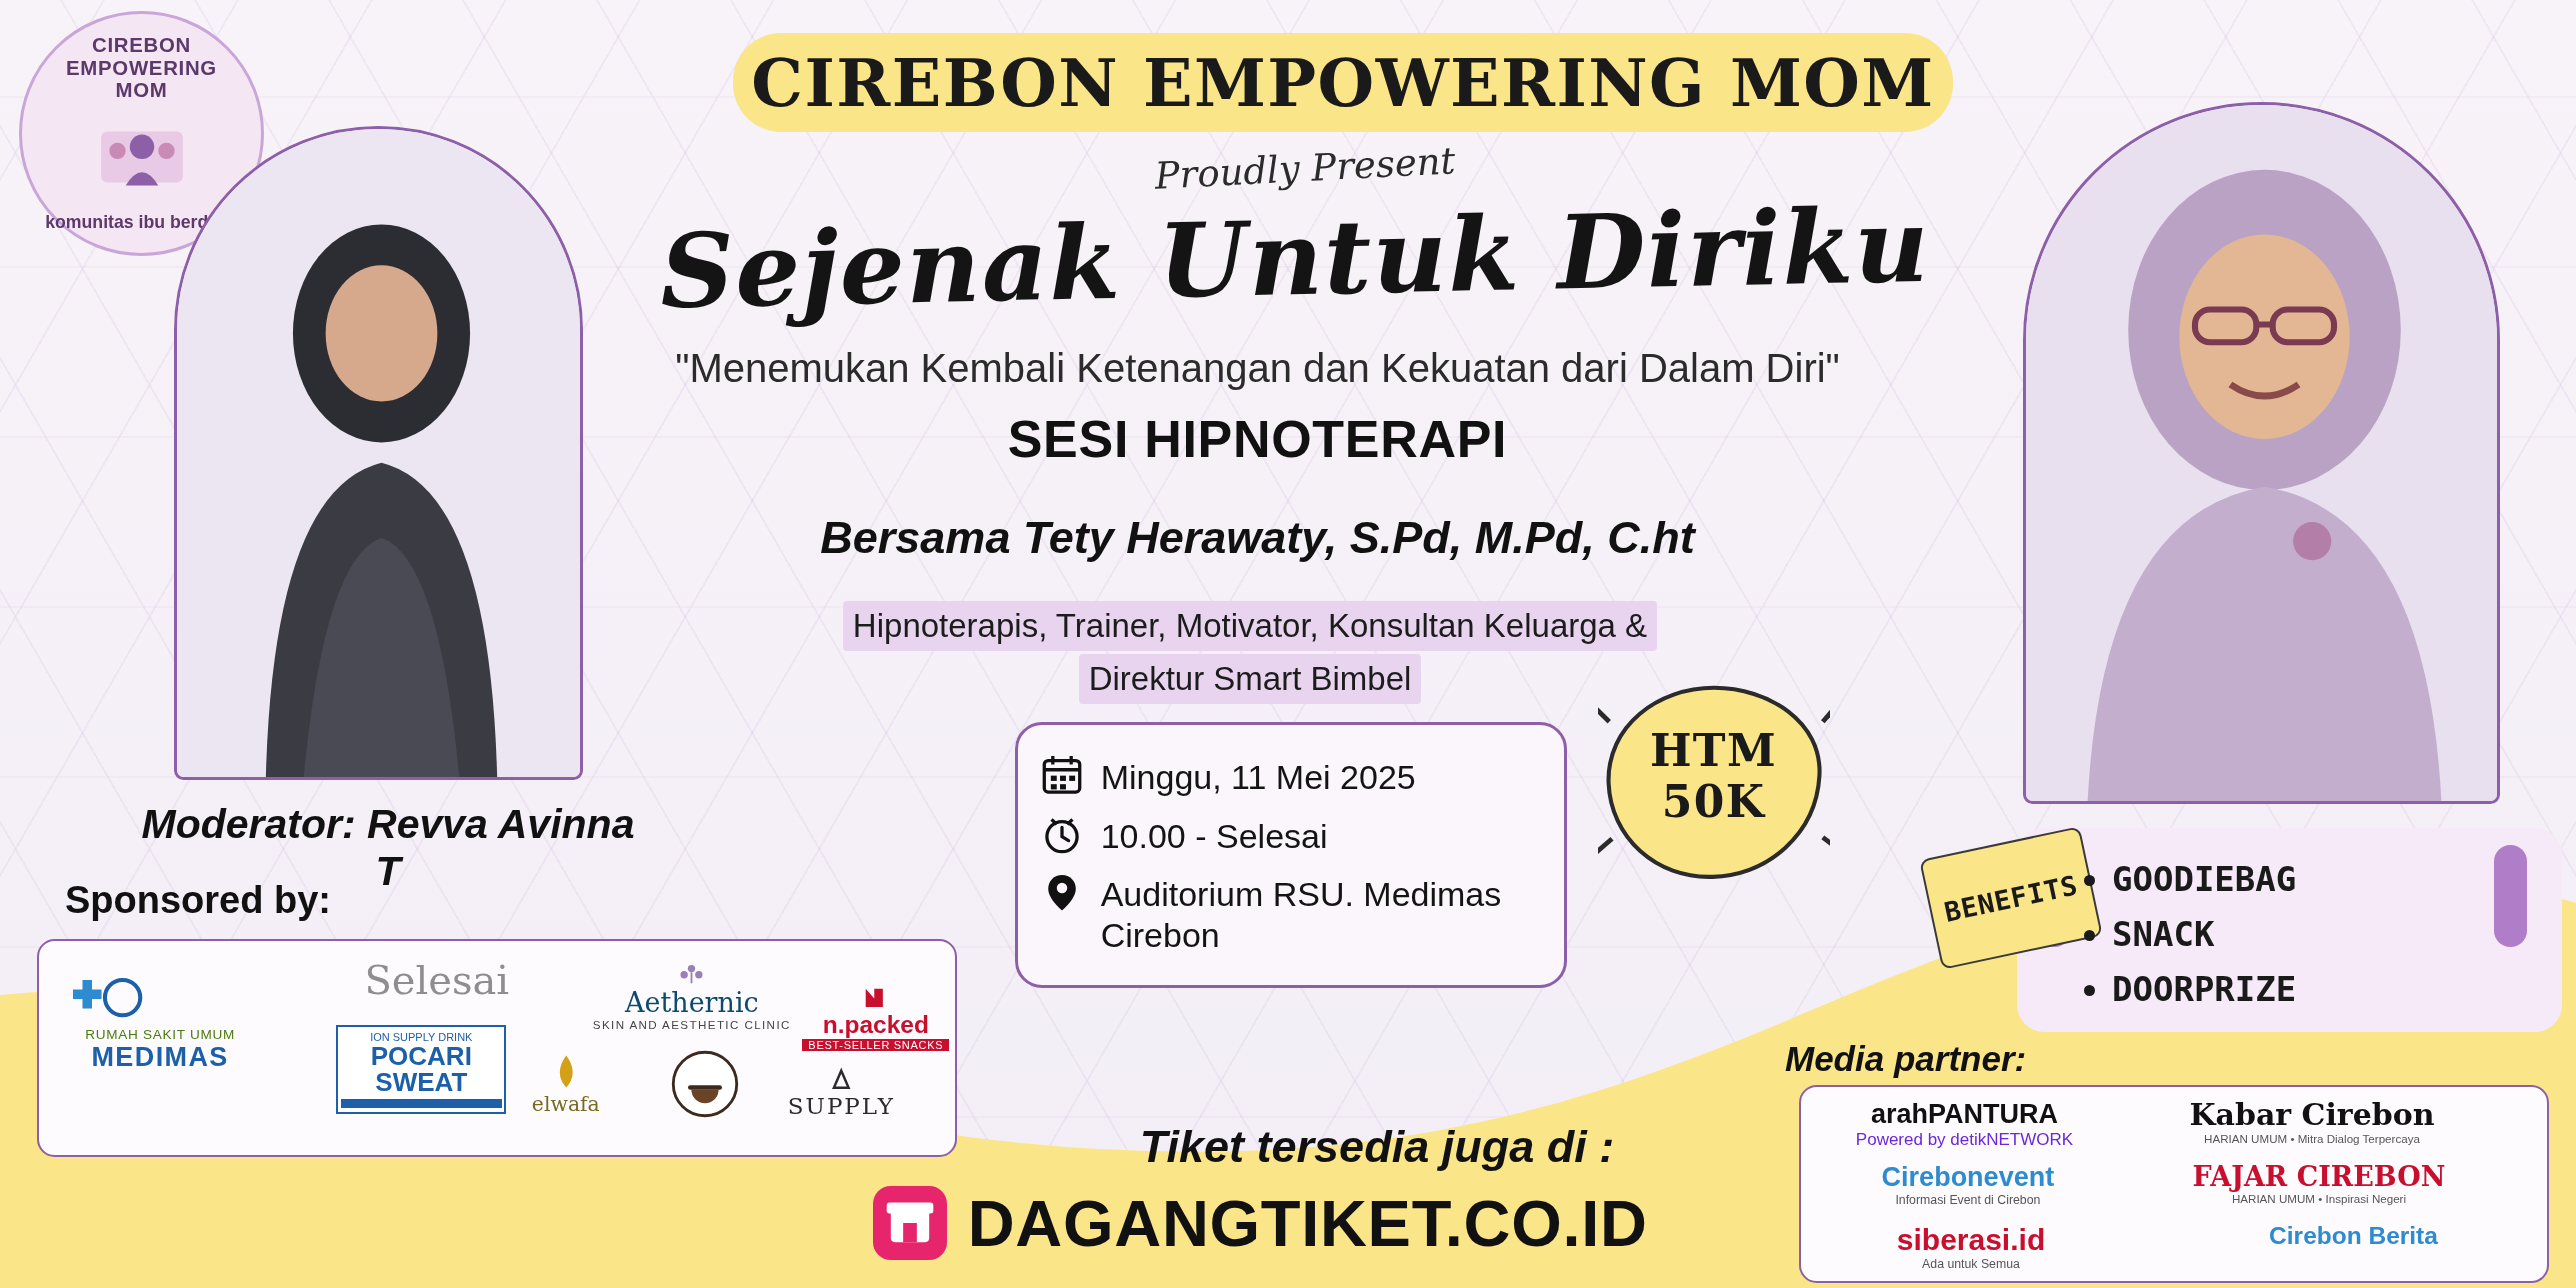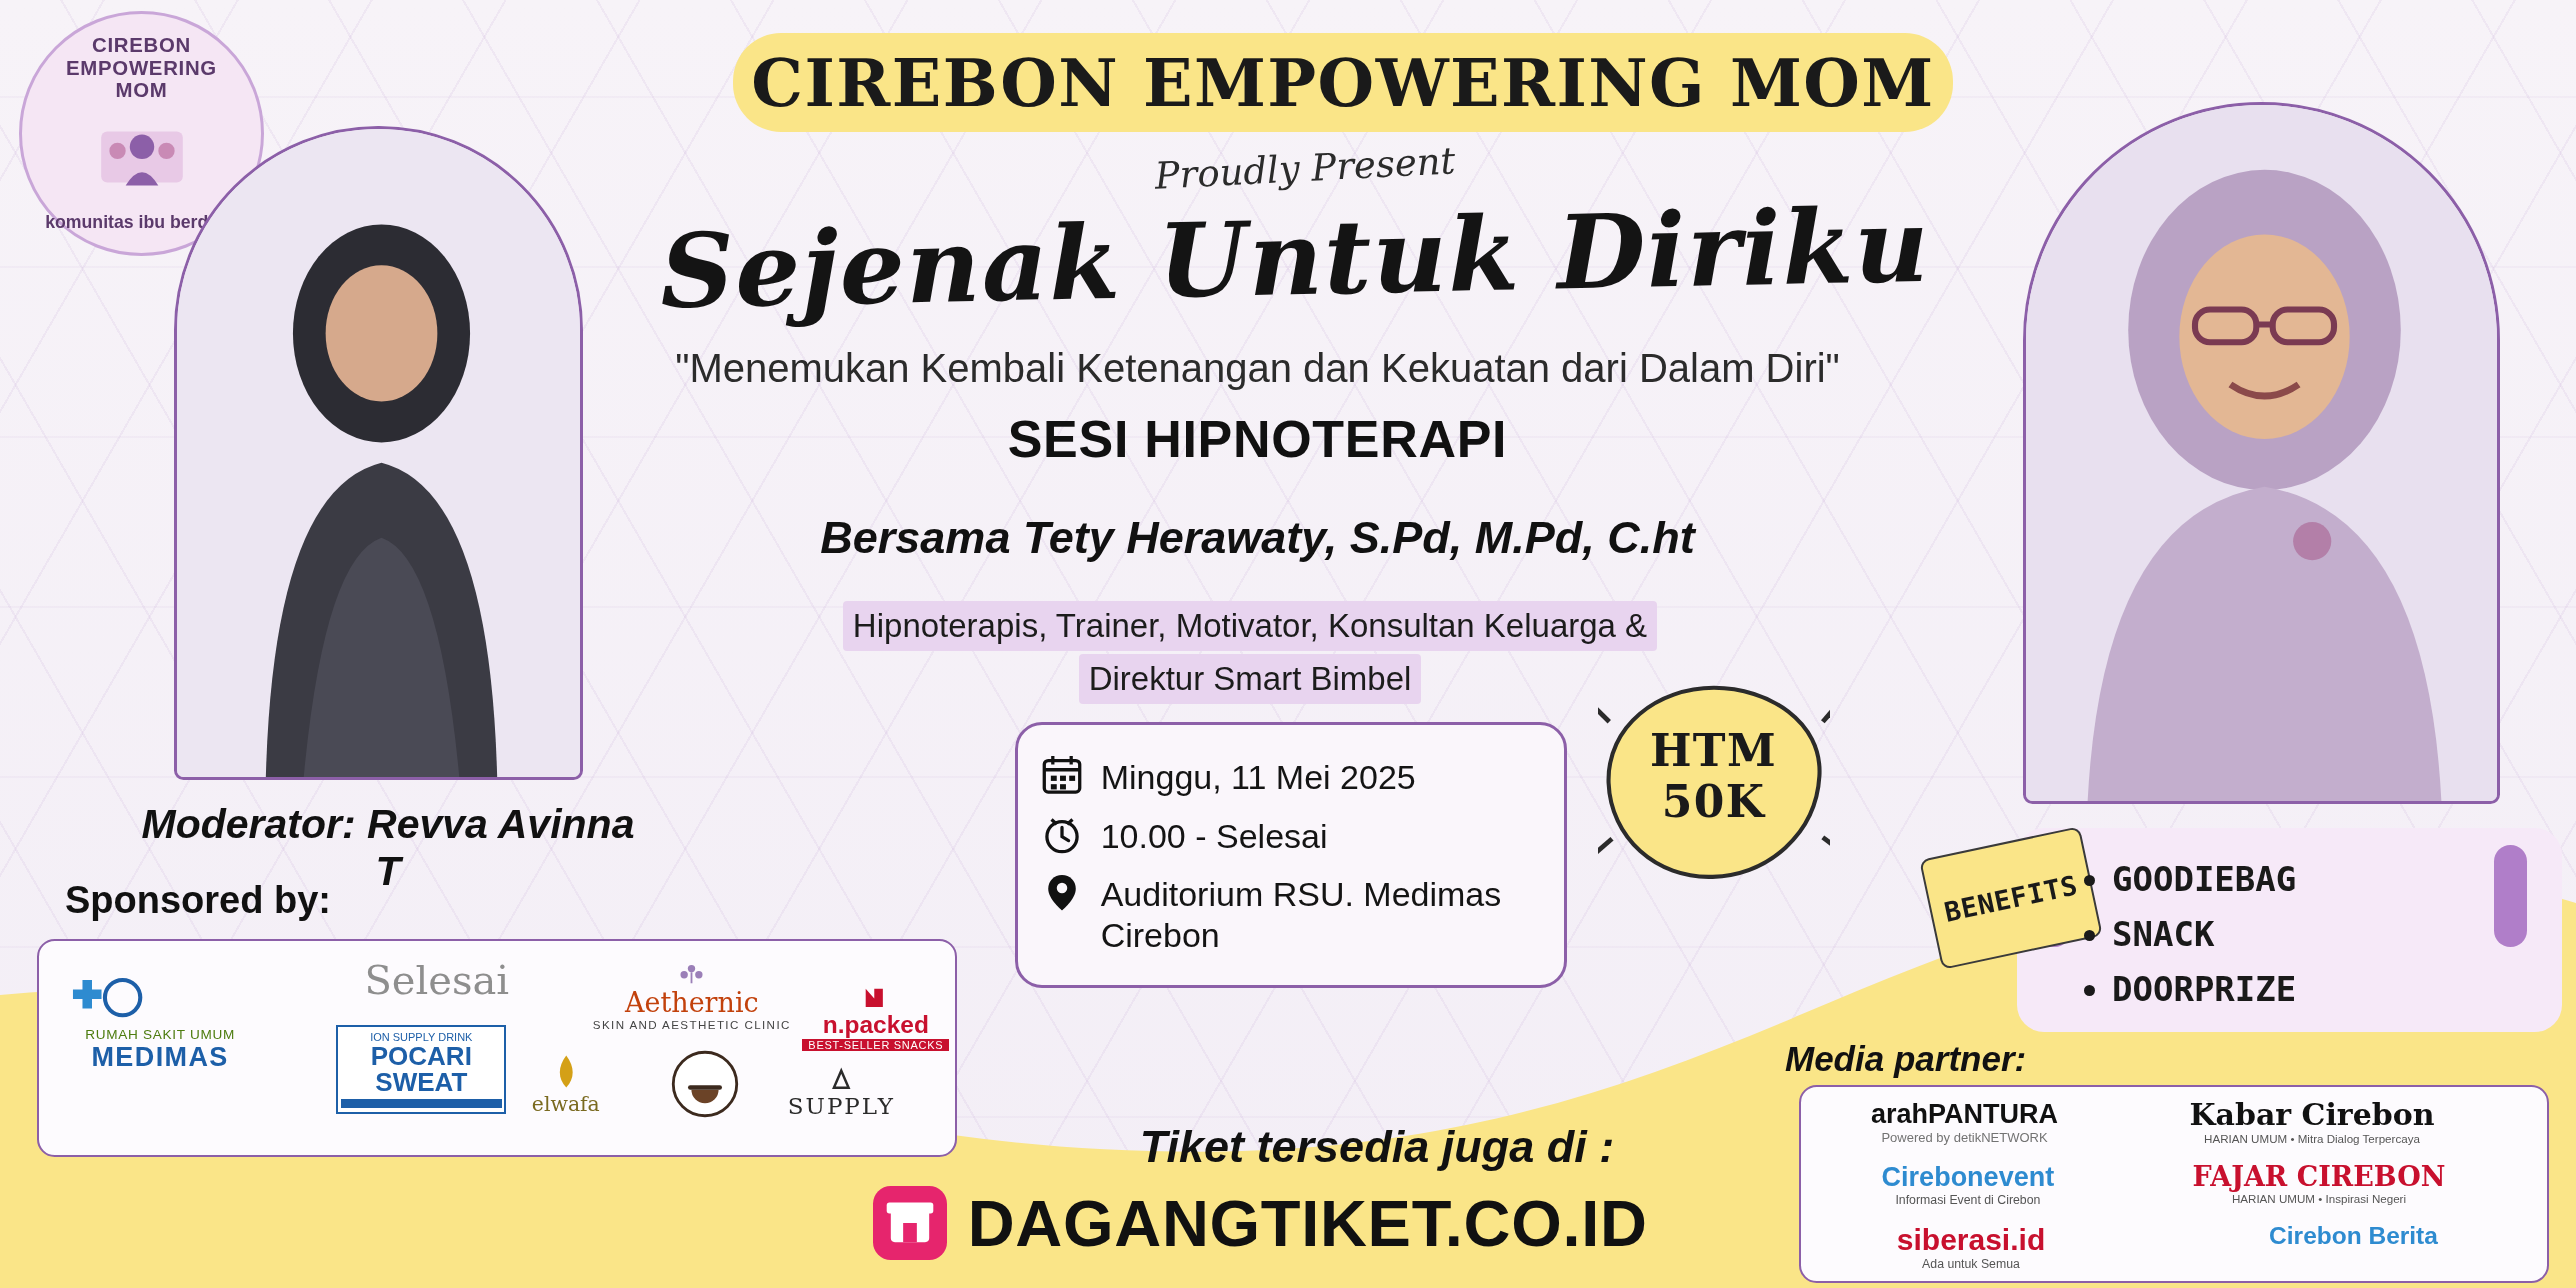--- a/index.html
+++ b/index.html
@@ -380,21 +380,21 @@
         <div style="height:9.5px;background:#1d5fa8;margin-top:4.1px"></div>
       </div>
 
       <div class="sp" style="left:518px; top:9.5px; width:245px;">
         <svg viewBox="0 0 60 40" width="37" height="24.5">
           <circle cx="30" cy="14" r="6" fill="#9b7fb8"></circle>
           <circle cx="18" cy="24" r="6" fill="#9b7fb8"></circle>
           <circle cx="42" cy="24" r="6" fill="#9b7fb8"></circle>
           <line x1="30" y1="20" x2="30" y2="38" stroke="#9b7fb8" stroke-width="3"></line>
         </svg>
-        <div style="font-size:27px;color:#c2410c;font-family:'DejaVu Serif',serif;">Aethernic</div>
+        <div style="font-size:27px;color:#0c4a6e;font-family:'DejaVu Serif',serif;">Aethernic</div>
         <div style="font-size:11.6px;color:#444;letter-spacing:1.4px">SKIN AND AESTHETIC CLINIC</div>
       </div>
 
       <div class="sp" style="left:743px; top:34px; width:147px;margin-left:8px;">
         <svg viewBox="0 0 44 40" width="27" height="24.5">
           <path d="M6 36 L6 6 L20 22 L20 6 L34 6 L34 36 Z" fill="#c8102e"></path>
         </svg>
         <div style="font-size:24.5px;color:#c8102e;font-weight:bold">n.packed</div>
         <div style="font-size:11px;color:#fff;background:#c8102e;letter-spacing:0.7px">BEST-SELLER SNACKS</div>
       </div>
@@ -432,21 +432,21 @@
   <ul class="benefit-list">
     <li>GOODIEBAG</li>
     <li>SNACK</li>
     <li>DOORPRIZE</li>
   </ul>
 
   <div class="media-label">Media partner:</div>
   <div class="media-box">
     <div class="mp" style="left:27px; top:12.3px; width:273px;">
       <div style="font-size:27px;color:#111;font-weight:bold">arahPANTURA</div>
-      <div style="font-size:13px;color:#737373">Powered by detikNETWORK</div>
+      <div style="font-size:17px;color:#6d28d9">Powered by detikNETWORK</div>
     </div>
     <div class="mp" style="left:320px; top:9.5px; width:382px;">
       <div style="font-size:30px;color:#111;font-family:'DejaVu Serif',serif;font-weight:bold">Kabar Cirebon</div>
       <div style="font-size:11.6px;color:#555">HARIAN UMUM  •  Mitra Dialog Terpercaya</div>
     </div>
     <div class="mp" style="left:20.4px; top:75px; width:293px;">
       <div style="font-size:27px;color:#2e8bd0;font-weight:bold">Cirebonevent</div>
       <div style="font-size:12.3px;color:#555">Informasi Event di Cirebon</div>
     </div>
     <div class="mp" style="left:341px; top:74px; width:354px;">

